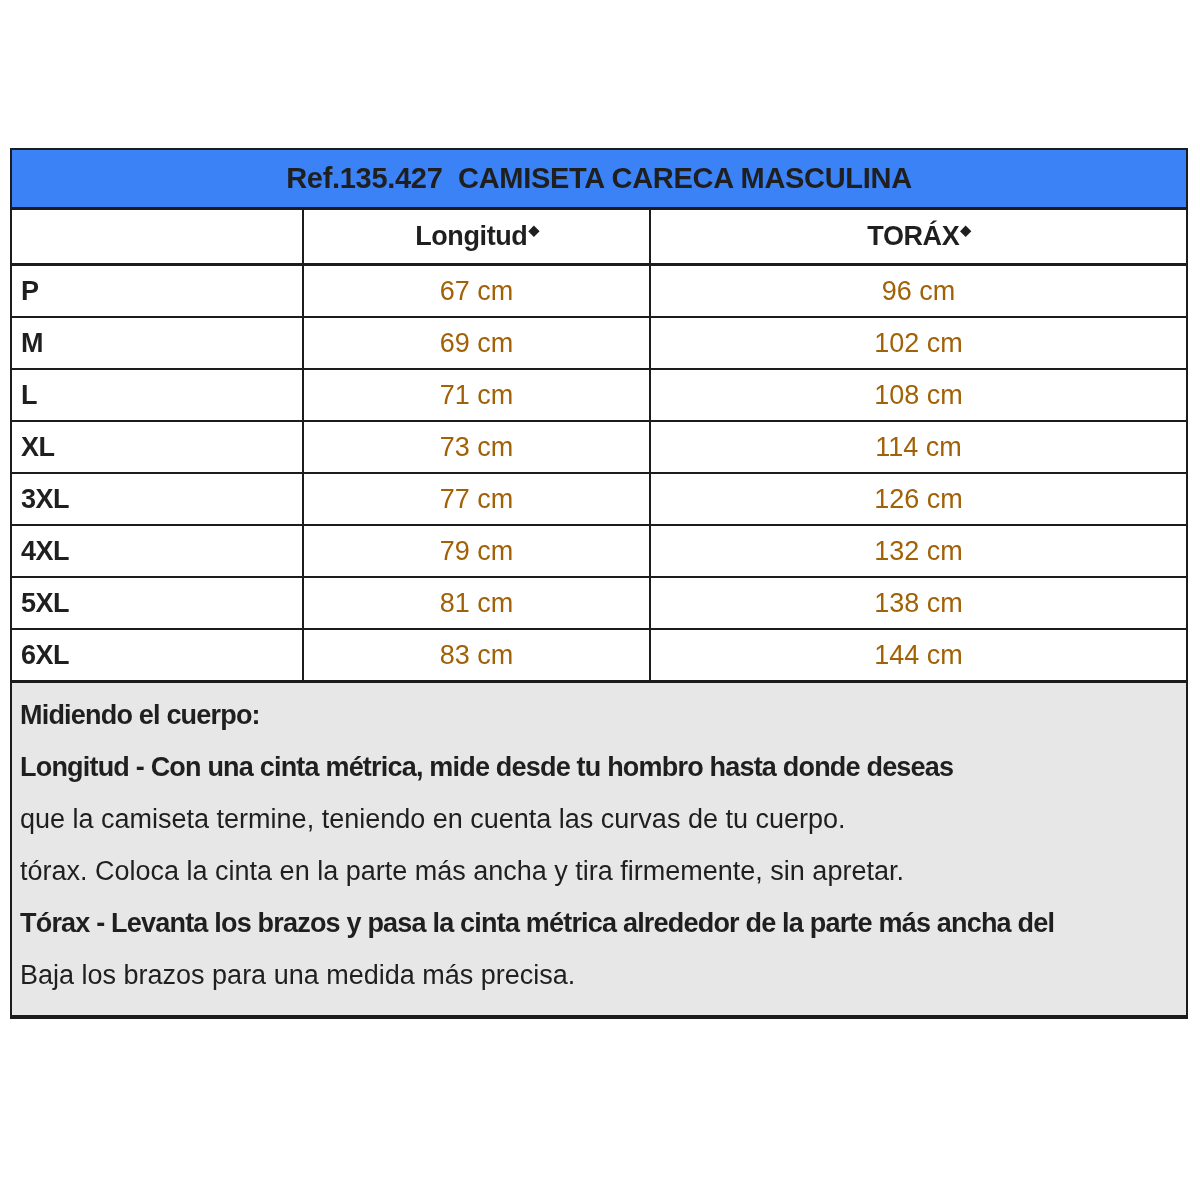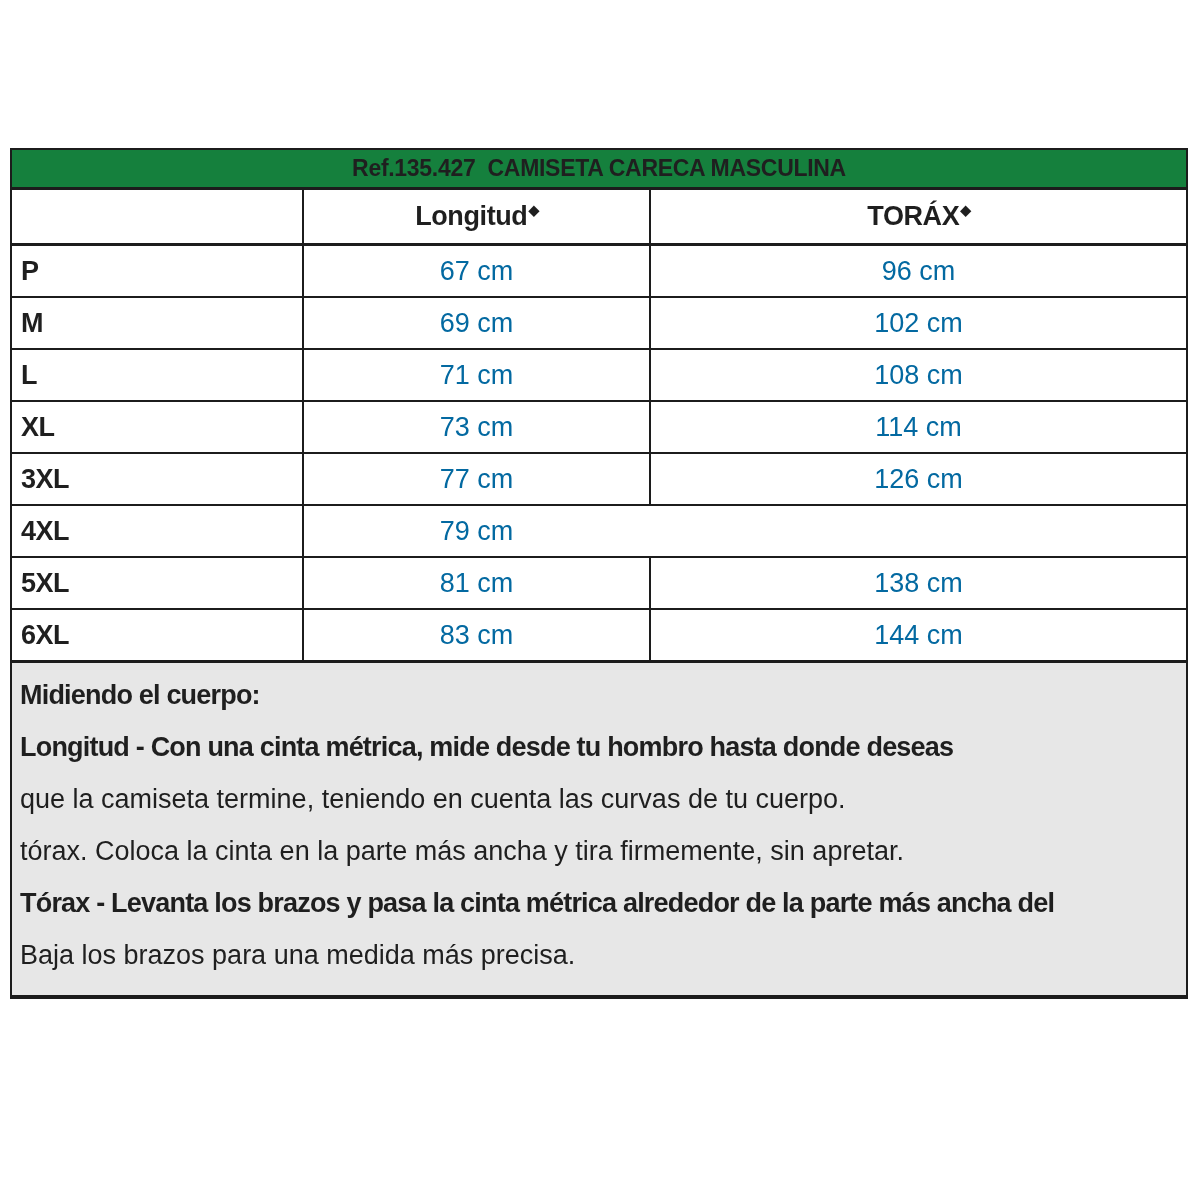--- a/index.html
+++ b/index.html
@@ -4,38 +4,38 @@
 <style>
   * { margin:0; padding:0; box-sizing:border-box; }
   html,body { width:1200px; height:1200px; background:#ffffff; overflow:hidden;
               font-family:"Liberation Sans", sans-serif; color:#1f1f1f; }
   .sheet{
     position:absolute; left:10px; top:148px; width:1178px;
     border:2px solid #1c1c1c; border-bottom-width:4px;
     background:#ffffff;
   }
   .title-row{
-    height:40px; background:#15803d; border-bottom:3px solid #1c1c1c;
+    height:60px; background:#3b82f6; border-bottom:3px solid #1c1c1c;
     display:flex; align-items:center; justify-content:center;
-    font-weight:bold; font-size:23px; letter-spacing:-0.3px; white-space:pre;
+    font-weight:bold; font-size:29px; letter-spacing:-0.3px; white-space:pre;
   }
   .grid-row{
     display:grid; grid-template-columns:290px 347px 1fr;
   }
   .header-row{ height:56px; border-bottom:3px solid #1c1c1c; }
   .data-row{ height:52px; border-bottom:2px solid #1c1c1c; }
   .data-row:last-of-type{ border-bottom:none; }
   .cell{ display:flex; align-items:center; justify-content:center;
          font-size:27px; overflow:hidden; }
   .cell.v-border{ border-left:2px solid #1c1c1c; }
   .size-cell{ justify-content:flex-start; padding-left:9px;
               font-weight:bold; letter-spacing:-0.5px; }
   .head-cell{ font-weight:bold; letter-spacing:-0.4px;text-align:center; }
   .head-cell sup{ font-size:14px; line-height:0; position:relative; top:-7px; left:1px; }
-  .value-cell{ color:#0369a1; }
+  .value-cell{ color:#a16207; }
   .notes{
     background:#e7e7e7; border-top:1px solid #1c1c1c;
     padding:6px 12px 14px 8px;
     text-align:center;
   }
   .note-line{ height:52px; display:flex; align-items:center;
               font-size:27px; white-space:nowrap; overflow:hidden; }
   .note-line.bold{ font-weight:bold; letter-spacing:-0.8px; }
 </style>
 </head>
@@ -78,20 +78,21 @@
     <div class="cell value-cell v-border">114 cm</div>
   </div>
   <div class="grid-row data-row">
     <div class="cell size-cell">3XL</div>
     <div class="cell value-cell v-border">77 cm</div>
     <div class="cell value-cell v-border">126 cm</div>
   </div>
   <div class="grid-row data-row">
     <div class="cell size-cell">4XL</div>
     <div class="cell value-cell v-border">79 cm</div>
+    <div class="cell value-cell v-border">132 cm</div>
   </div>
   <div class="grid-row data-row">
     <div class="cell size-cell">5XL</div>
     <div class="cell value-cell v-border">81 cm</div>
     <div class="cell value-cell v-border">138 cm</div>
   </div>
   <div class="grid-row data-row">
     <div class="cell size-cell">6XL</div>
     <div class="cell value-cell v-border">83 cm</div>
     <div class="cell value-cell v-border">144 cm</div>

